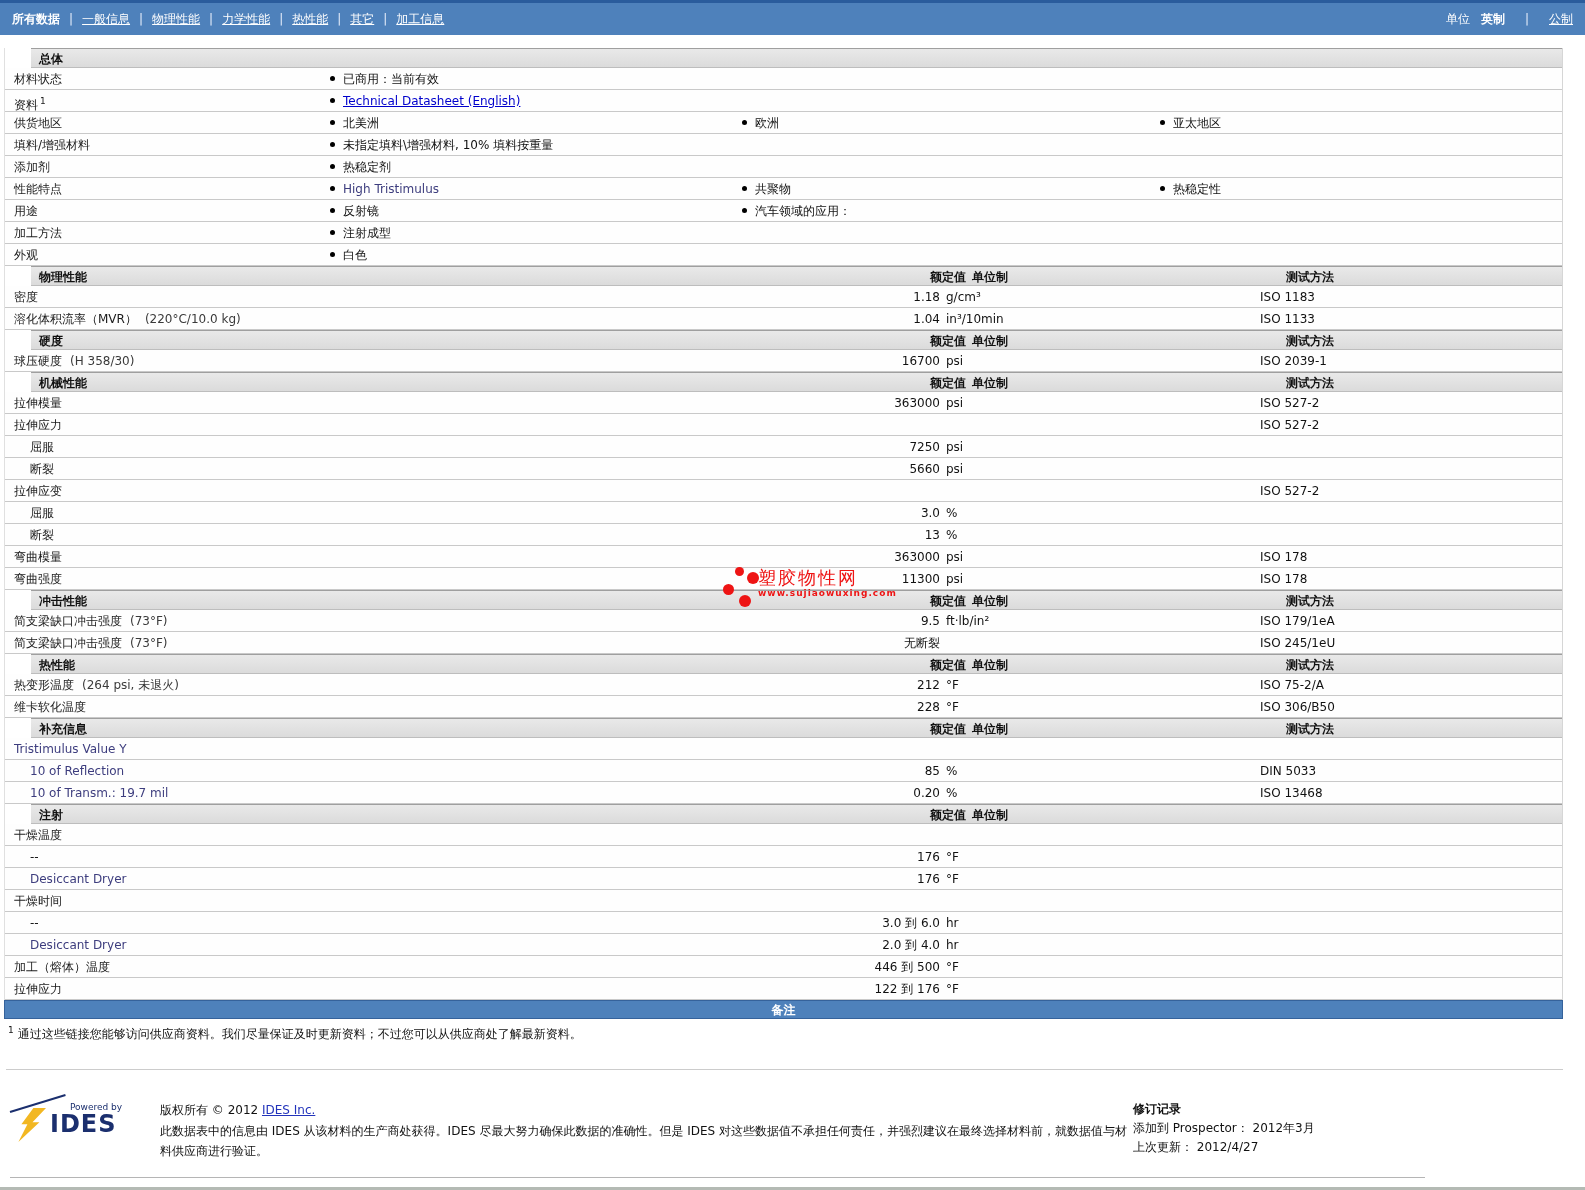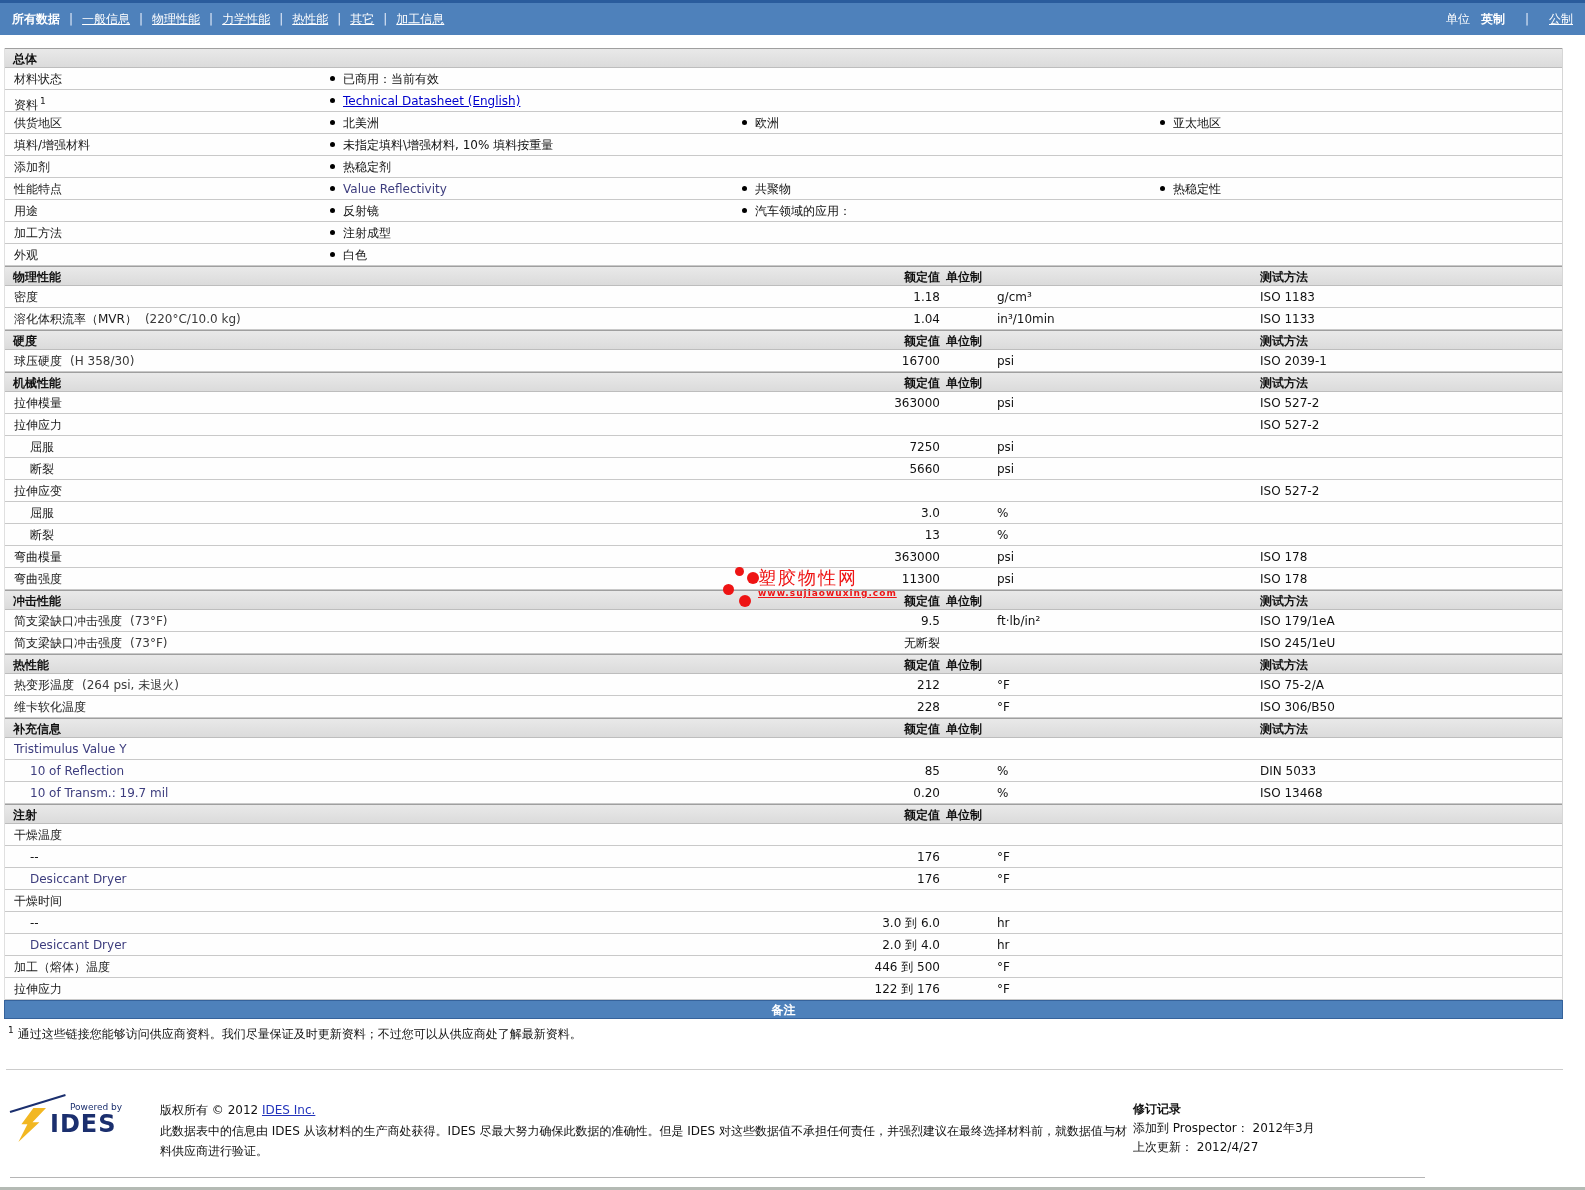--- a/index.html
+++ b/index.html
@@ -16,32 +16,32 @@
   .nav-tab.current { font-weight:bold; text-decoration:none; }
   .nav-sep { color:#e6eefa; margin:0 9px; }
   .nav-units { color:#fff; display:flex; align-items:center; gap:11px; }
   .unit-current { font-weight:bold; }
   .unit-alt { text-decoration:underline; cursor:pointer; }
 
   
   .sheet { margin:13px 18px 0 4px; width:1559px; border-left:1px solid #e0e0e0; border-right:1px solid #d6d6d6; }
   .section-title { position:relative; height:20px; line-height:20px; padding-left:8px;
                    background:linear-gradient(#e9e9e9,#dbdbdb); font-weight:bold;
-                   border-top:1px solid #9f9f9f; border-bottom:1px solid #bdbdbd; }
+                   border-top:1px solid #9f9f9f; border-bottom:1px solid #bdbdbd;margin-left:26px; }
   .hval   { position:absolute; left:660px; width:275px; text-align:right; top:0; font-weight:bold; }
   .hunit  { position:absolute; left:941px; top:0; font-weight:bold; }
   .hmethod{ position:absolute; left:1255px; top:0; font-weight:bold; }
 
   .grow, .prow { position:relative; height:22px; line-height:22px; border-bottom:1px solid #c9c9c9; background:#fefefe; }
   .glabel, .plabel { padding-left:9px; color:#1a1a1a; white-space:nowrap; }
   .plabel.indent { padding-left:25px; }
   .sup { vertical-align:super; font-size:9px; margin-left:2px; }
   .pcond { margin-left:8px; color:#3a3a3a; }
   .pval { position:absolute; left:640px; width:295px; top:0; text-align:right; }
-  .punit{ position:absolute; left:992px; top:0; }
+  .punit{ position:absolute; left:941px; top:0; }
   .pmethod{ position:absolute; left:1255px; top:0; }
   .en-term { color:#3d3d7e; }
 
   .bullet-item { position:absolute; top:0; white-space:nowrap; }
   .bullet-item::before { content:""; display:inline-block; width:5px; height:5px; background:#000;
                          border-radius:50%; margin-right:8px; vertical-align:2px; }
   .bullet-link { color:#0000cc; text-decoration:underline; cursor:pointer; }
 
   
   .notes-bar { height:19px; line-height:19px; margin:0 18px 0 4px; width:1559px;
@@ -72,21 +72,21 @@
   
   .watermark { position:absolute; left:720px; top:564px; display:flex; z-index:20; pointer-events:none; }
   .wm-dots { position:relative; width:38px; height:42px; }
   .wm-dot { position:absolute; background:#ee1414; border-radius:50%; }
   .wm-d1 { left:15px; top:3px;  width:9px;  height:9px; }
   .wm-d2 { left:27px; top:8px;  width:12px; height:12px; }
   .wm-d3 { left:3px;  top:20px; width:11px; height:11px; }
   .wm-d4 { left:19px; top:31px; width:12px; height:12px; }
   .wm-text { padding-top:4px; }
   .wm-title { color:#ee1414; font-size:18px; letter-spacing:2px; line-height:20px; }
-  .wm-url { color:#ee1414; font-size:9px; font-weight:bold; letter-spacing:1px;text-decoration:underline; }
+  .wm-url { color:#ee1414; font-size:9px; font-weight:bold; letter-spacing:1px; }
 </style>
 </head>
 <body>
 
 <div class="page">
 
   <div class="navbar">
     <div class="nav-left" id="nav-tabs">
         <span class="nav-tab current">所有数据</span>
         <span class="nav-sep">|</span>
@@ -111,21 +111,21 @@
   </div>
 
   <div class="sheet">
     <div id="general-section">
         <div class="section-title"><span>总体</span></div>
         <div class="grow"><span class="glabel"><span>材料状态</span></span><span class="bullet-item" style="left: 325px;"><span>已商用：当前有效</span></span></div>
         <div class="grow"><span class="glabel"><span>资料</span><span class="sup">1</span></span><span class="bullet-item" style="left: 325px;"><a class="bullet-link">Technical Datasheet (English)</a></span></div>
         <div class="grow"><span class="glabel"><span>供货地区</span></span><span class="bullet-item" style="left: 325px;"><span>北美洲</span></span><span class="bullet-item" style="left: 737px;"><span>欧洲</span></span><span class="bullet-item" style="left: 1155px;"><span>亚太地区</span></span></div>
         <div class="grow"><span class="glabel"><span>填料/增强材料</span></span><span class="bullet-item" style="left: 325px;"><span>未指定填料\增强材料, 10% 填料按重量</span></span></div>
         <div class="grow"><span class="glabel"><span>添加剂</span></span><span class="bullet-item" style="left: 325px;"><span>热稳定剂</span></span></div>
-        <div class="grow"><span class="glabel"><span>性能特点</span></span><span class="bullet-item" style="left: 325px;"><span class=" en-term">Value Reflectivity</span></span><span class="bullet-item" style="left: 737px;"><span>共聚物</span></span><span class="bullet-item" style="left: 1155px;"><span>热稳定性</span></span></div>
+        <div class="grow"><span class="glabel"><span>性能特点</span></span><span class="bullet-item" style="left: 325px;"><span class=" en-term">High Tristimulus</span></span><span class="bullet-item" style="left: 737px;"><span>共聚物</span></span><span class="bullet-item" style="left: 1155px;"><span>热稳定性</span></span></div>
         <div class="grow"><span class="glabel"><span>用途</span></span><span class="bullet-item" style="left: 325px;"><span>反射镜</span></span><span class="bullet-item" style="left: 737px;"><span>汽车领域的应用：</span></span></div>
         <div class="grow"><span class="glabel"><span>加工方法</span></span><span class="bullet-item" style="left: 325px;"><span>注射成型</span></span></div>
         <div class="grow"><span class="glabel"><span>外观</span></span><span class="bullet-item" style="left: 325px;"><span>白色</span></span></div>
       </div>
     <div id="prop-sections">
         <div class="section-title"><span>物理性能</span><span class="hval">额定值</span><span class="hunit">单位制</span><span class="hmethod">测试方法</span></div>
         <div class="prow"><span class="plabel"><span>密度</span></span><span class="pval">1.18</span><span class="punit">g/cm³</span><span class="pmethod">ISO 1183</span></div>
         <div class="prow"><span class="plabel"><span>溶化体积流率（MVR）</span><span class="pcond">(220°C/10.0 kg)</span></span><span class="pval">1.04</span><span class="punit">in³/10min</span><span class="pmethod">ISO 1133</span></div>
         <div class="section-title"><span>硬度</span><span class="hval">额定值</span><span class="hunit">单位制</span><span class="hmethod">测试方法</span></div>
         <div class="prow"><span class="plabel"><span>球压硬度</span><span class="pcond">(H 358/30)</span></span><span class="pval">16700</span><span class="punit">psi</span><span class="pmethod">ISO 2039-1</span></div>

